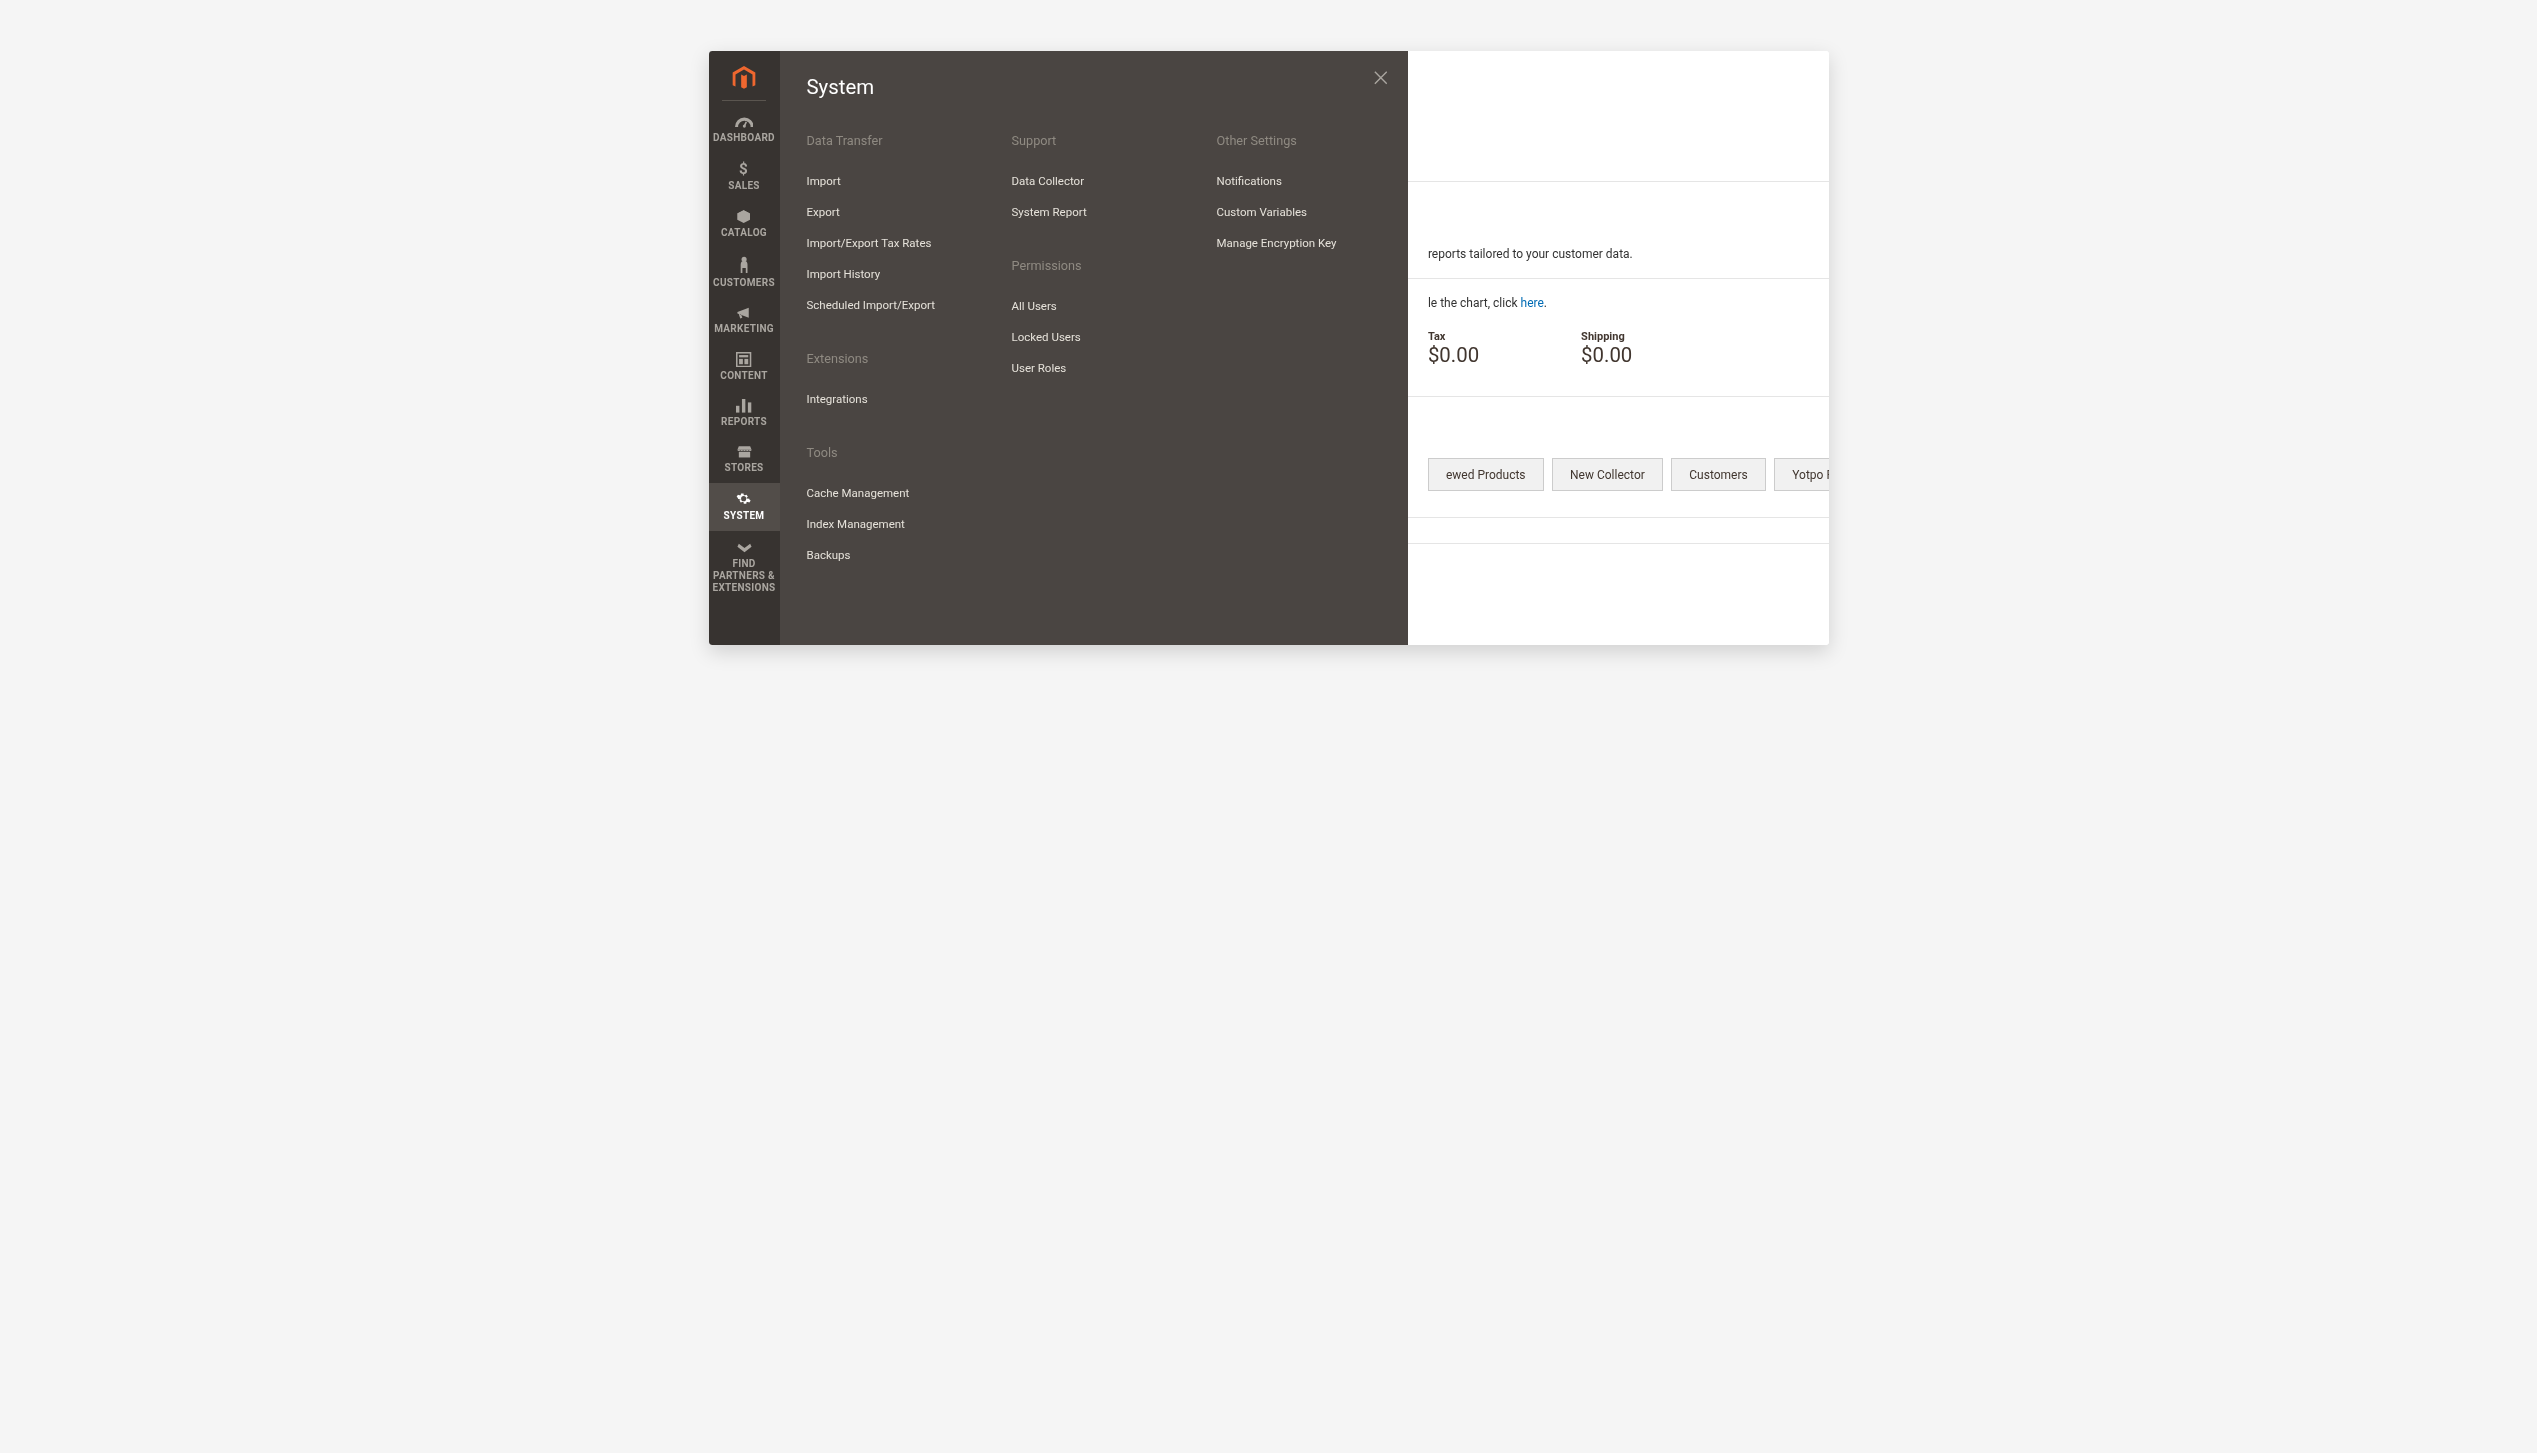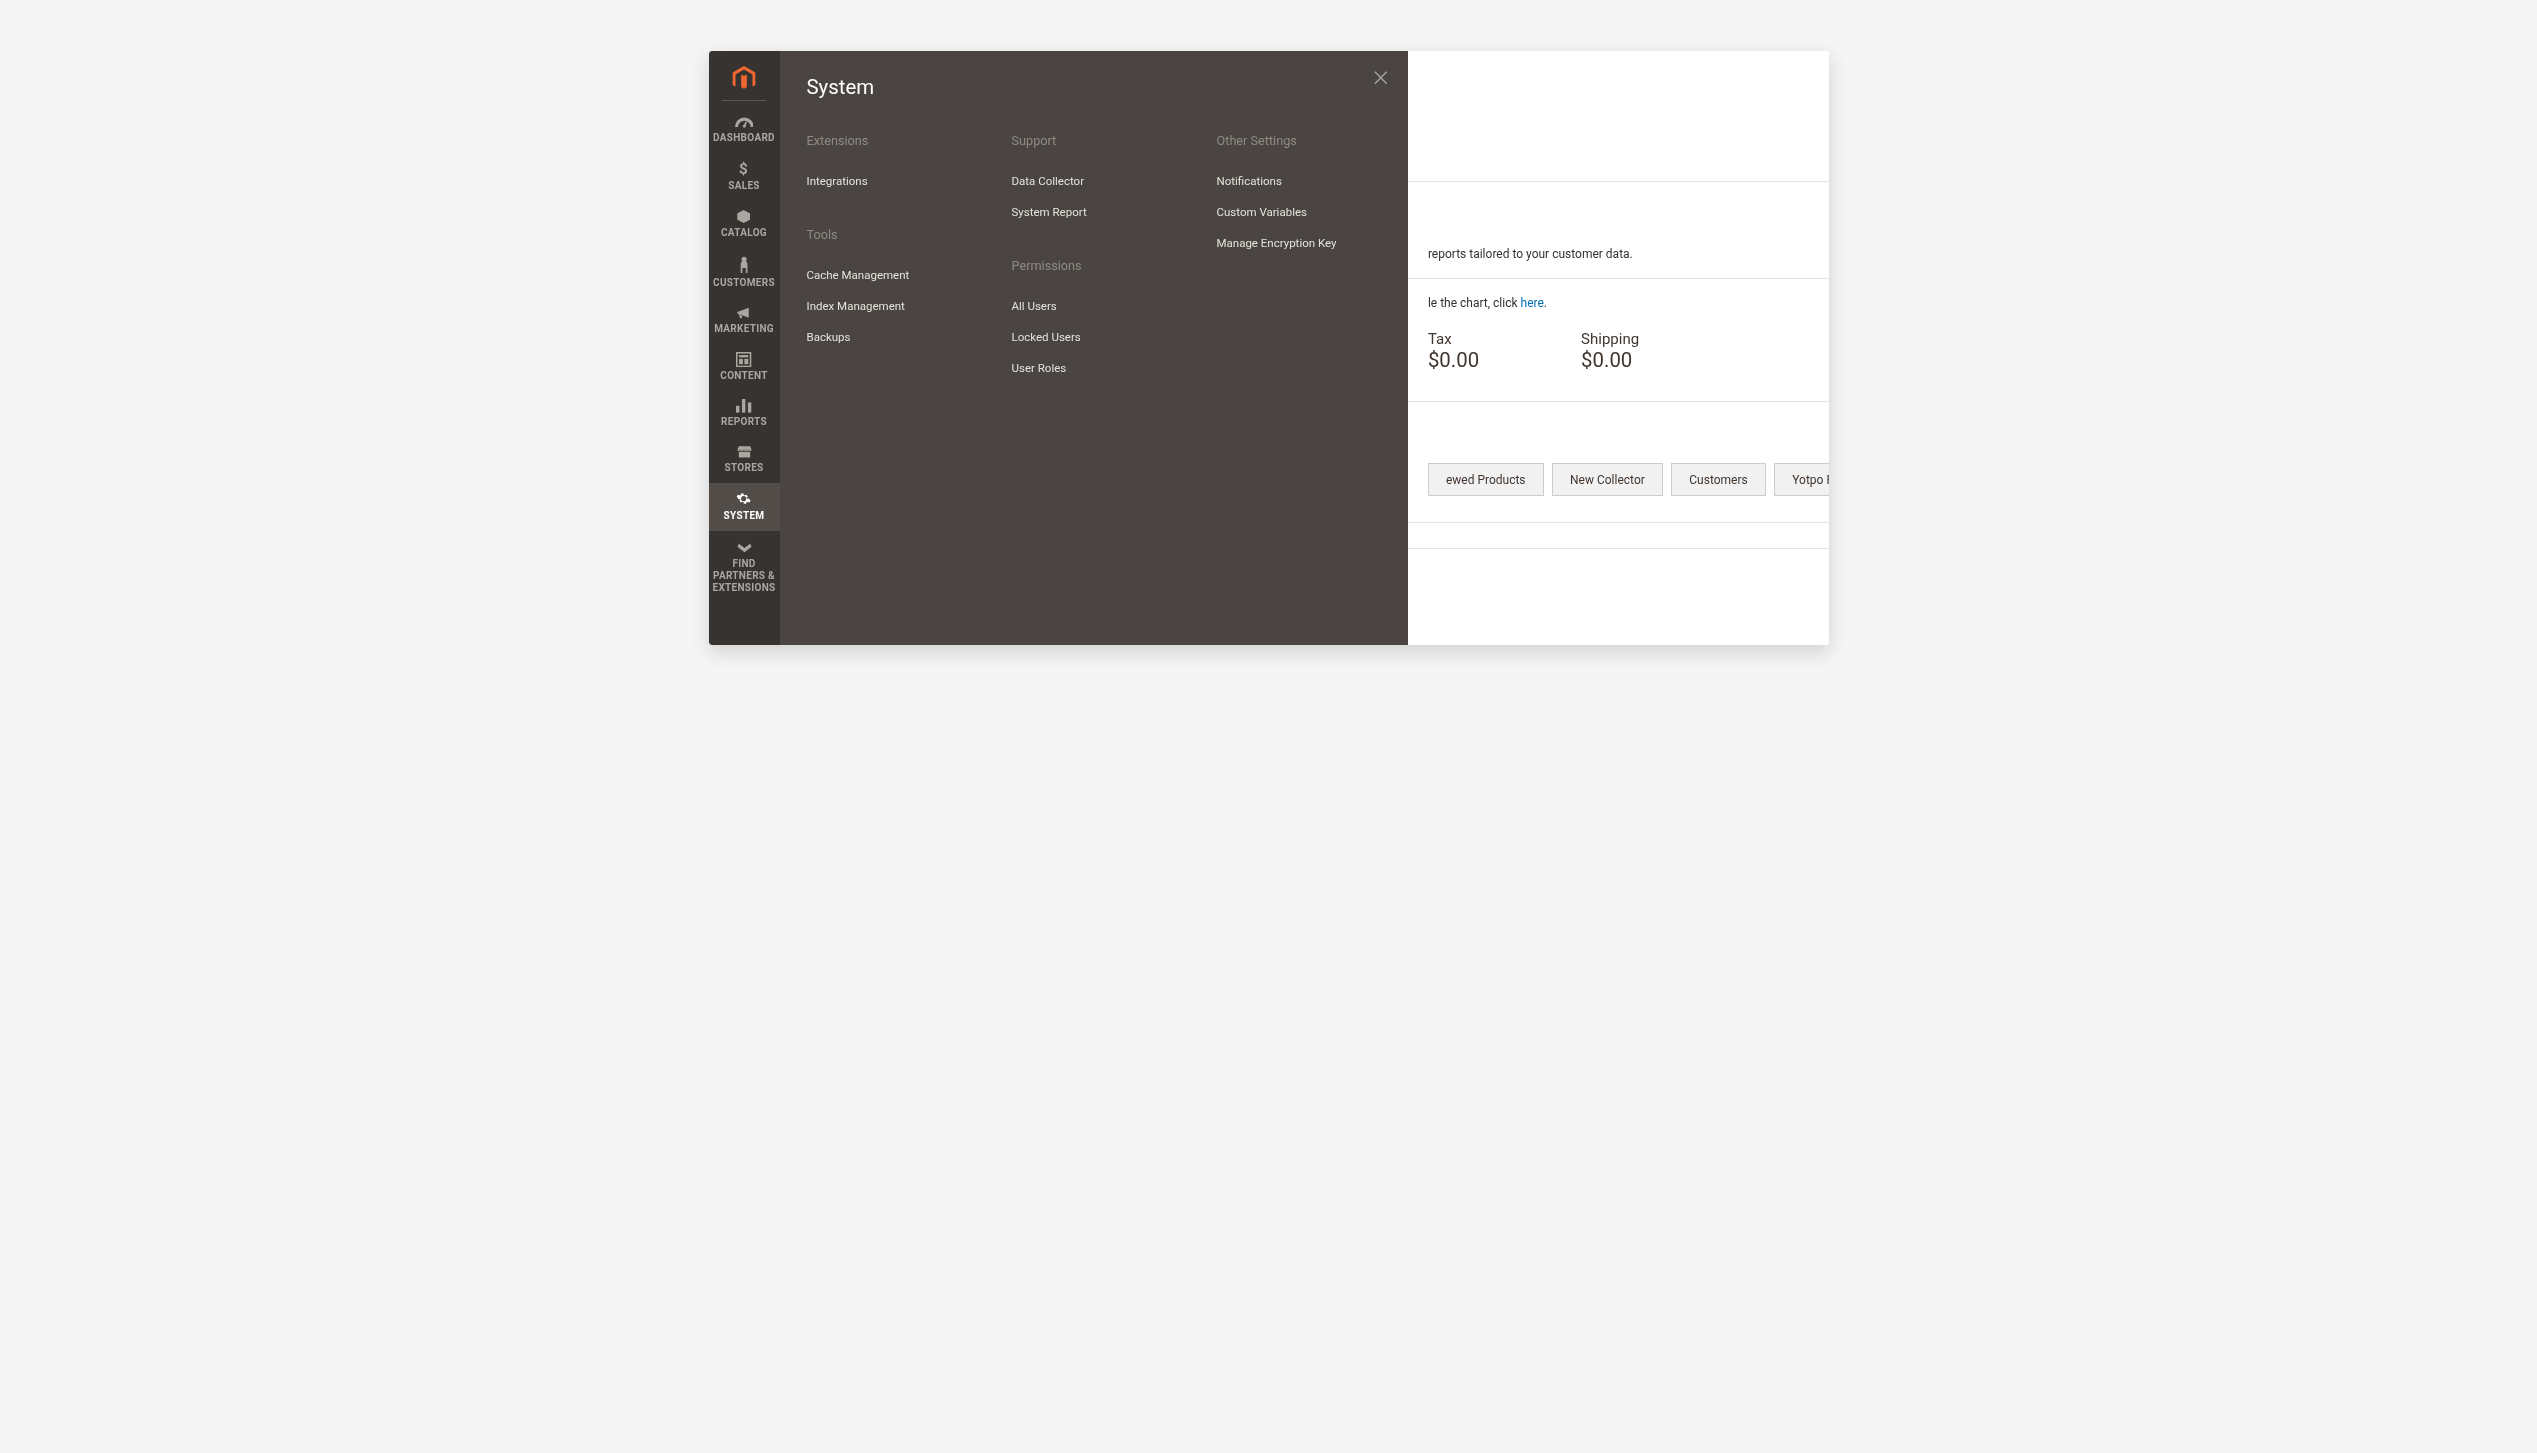--- a/index.html
+++ b/index.html
@@ -166,22 +166,22 @@
       margin-top: 20.4px;
       margin-bottom: 29px;
     }
 
     .metric {
       display: flex;
       flex-direction: column;
     }
 
     .metric-label {
-      font-size: 15px;
-      font-weight: 400;
+      font-size: 11px;
+      font-weight: 700;
       color: #41362f;
     }
 
     .metric-value {
       font-size: 20.4px;
       font-weight: 400;
       color: #41362f;
     }
 
     .tabs-row {
@@ -322,20 +322,28 @@
       <svg width="13.6" height="13.6" viewBox="0 0 16 16">
         <path stroke="#aaa6a0" stroke-width="1.6" d="M1 1 L15 15 M15 1 L1 15"></path>
       </svg>
     </div>
     <h1 class="mega-title">System</h1>
 
     <div class="mega-columns">
 
       <div class="mega-col">
         <div class="mega-group">
+          <div class="mega-group-heading">Data Transfer</div>
+          <span class="mega-link">Import</span>
+          <span class="mega-link">Export</span>
+          <span class="mega-link">Import/Export Tax Rates</span>
+          <span class="mega-link">Import History</span>
+          <span class="mega-link">Scheduled Import/Export</span>
+        </div>
+        <div class="mega-group">
           <div class="mega-group-heading">Extensions</div>
           <span class="mega-link">Integrations</span>
         </div>
         <div class="mega-group">
           <div class="mega-group-heading">Tools</div>
           <span class="mega-link">Cache Management</span>
           <span class="mega-link">Index Management</span>
           <span class="mega-link">Backups</span>
         </div>
       </div>

